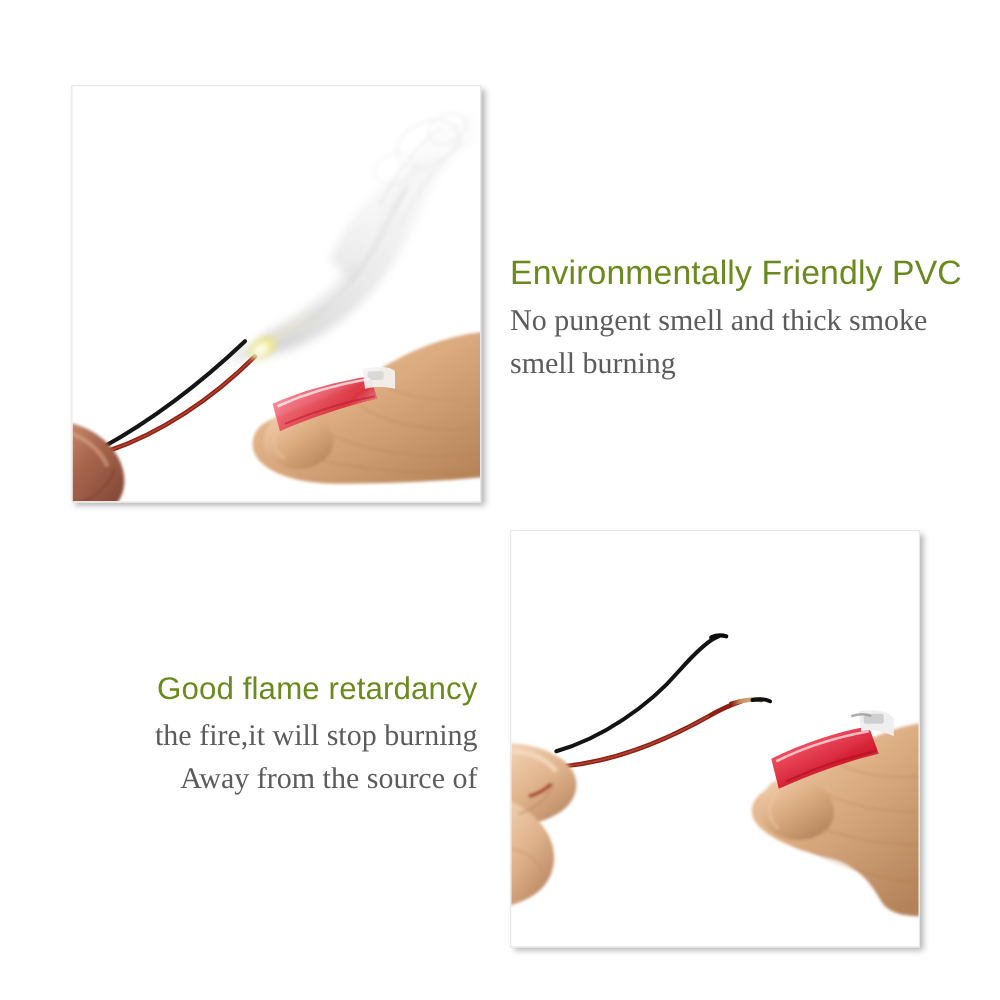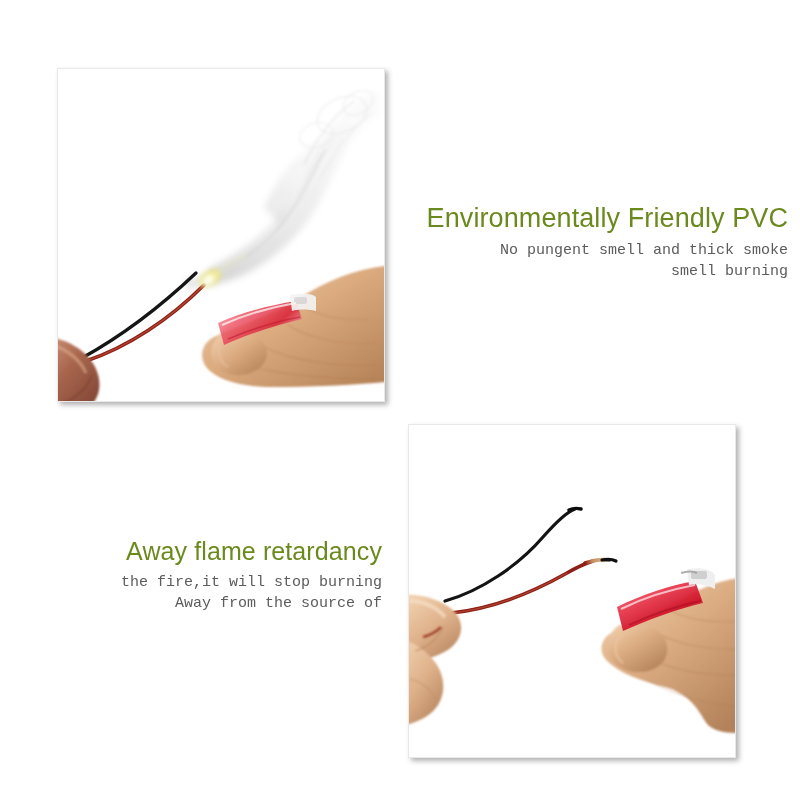--- a/index.html
+++ b/index.html
@@ -56,21 +56,21 @@
   }
 
   
   .text-block {
     position: absolute;
   }
   #text-block-pvc {
     left: 408px;
     top: 203px;
     width: 380px;
-    text-align: right;
+    text-align: left;
   }
   #text-block-retardancy {
     left: 60px;
     top: 537px;
     width: 322px;
     text-align: right;
   }
   .feature-heading {
     margin: 0;
     font-family: "Liberation Sans", sans-serif;
@@ -79,22 +79,22 @@
     line-height: 1.18;
     color: #6b8a1d;
     letter-spacing: 0.1px;
     white-space: nowrap;
   }
   #text-block-retardancy .feature-heading {
     font-size: 25px;
   }
   .feature-body {
     margin: 5px 0 0 0;
-    font-family: Liberation Mono, monospace;
-    font-size: 15px;
+    font-family: Liberation Serif, serif;
+    font-size: 24px;
     font-weight: 400;
     line-height: 1.42;
     color: #5c5c5c;
   }
   .feature-body .body-line {
     display: block;
   }
 </style>
 </head>
 <body>
@@ -236,21 +236,21 @@
 
   <div class="text-block" id="text-block-pvc">
     <p class="feature-heading">Environmentally Friendly PVC</p>
     <p class="feature-body">
       <span class="body-line">No pungent smell and thick smoke</span>
       <span class="body-line">smell burning</span>
     </p>
   </div>
 
   <div class="text-block" id="text-block-retardancy">
-    <p class="feature-heading">Away flame retardancy</p>
+    <p class="feature-heading">Good flame retardancy</p>
     <p class="feature-body">
       <span class="body-line">the fire,it will stop burning</span>
       <span class="body-line">Away from the source of</span>
     </p>
   </div>
 
   <div class="photo-panel" id="panel-extinguished">
     <div class="photo-stage">
       <svg class="photo-svg" viewBox="0 0 326 332" preserveAspectRatio="none">
         <defs>

